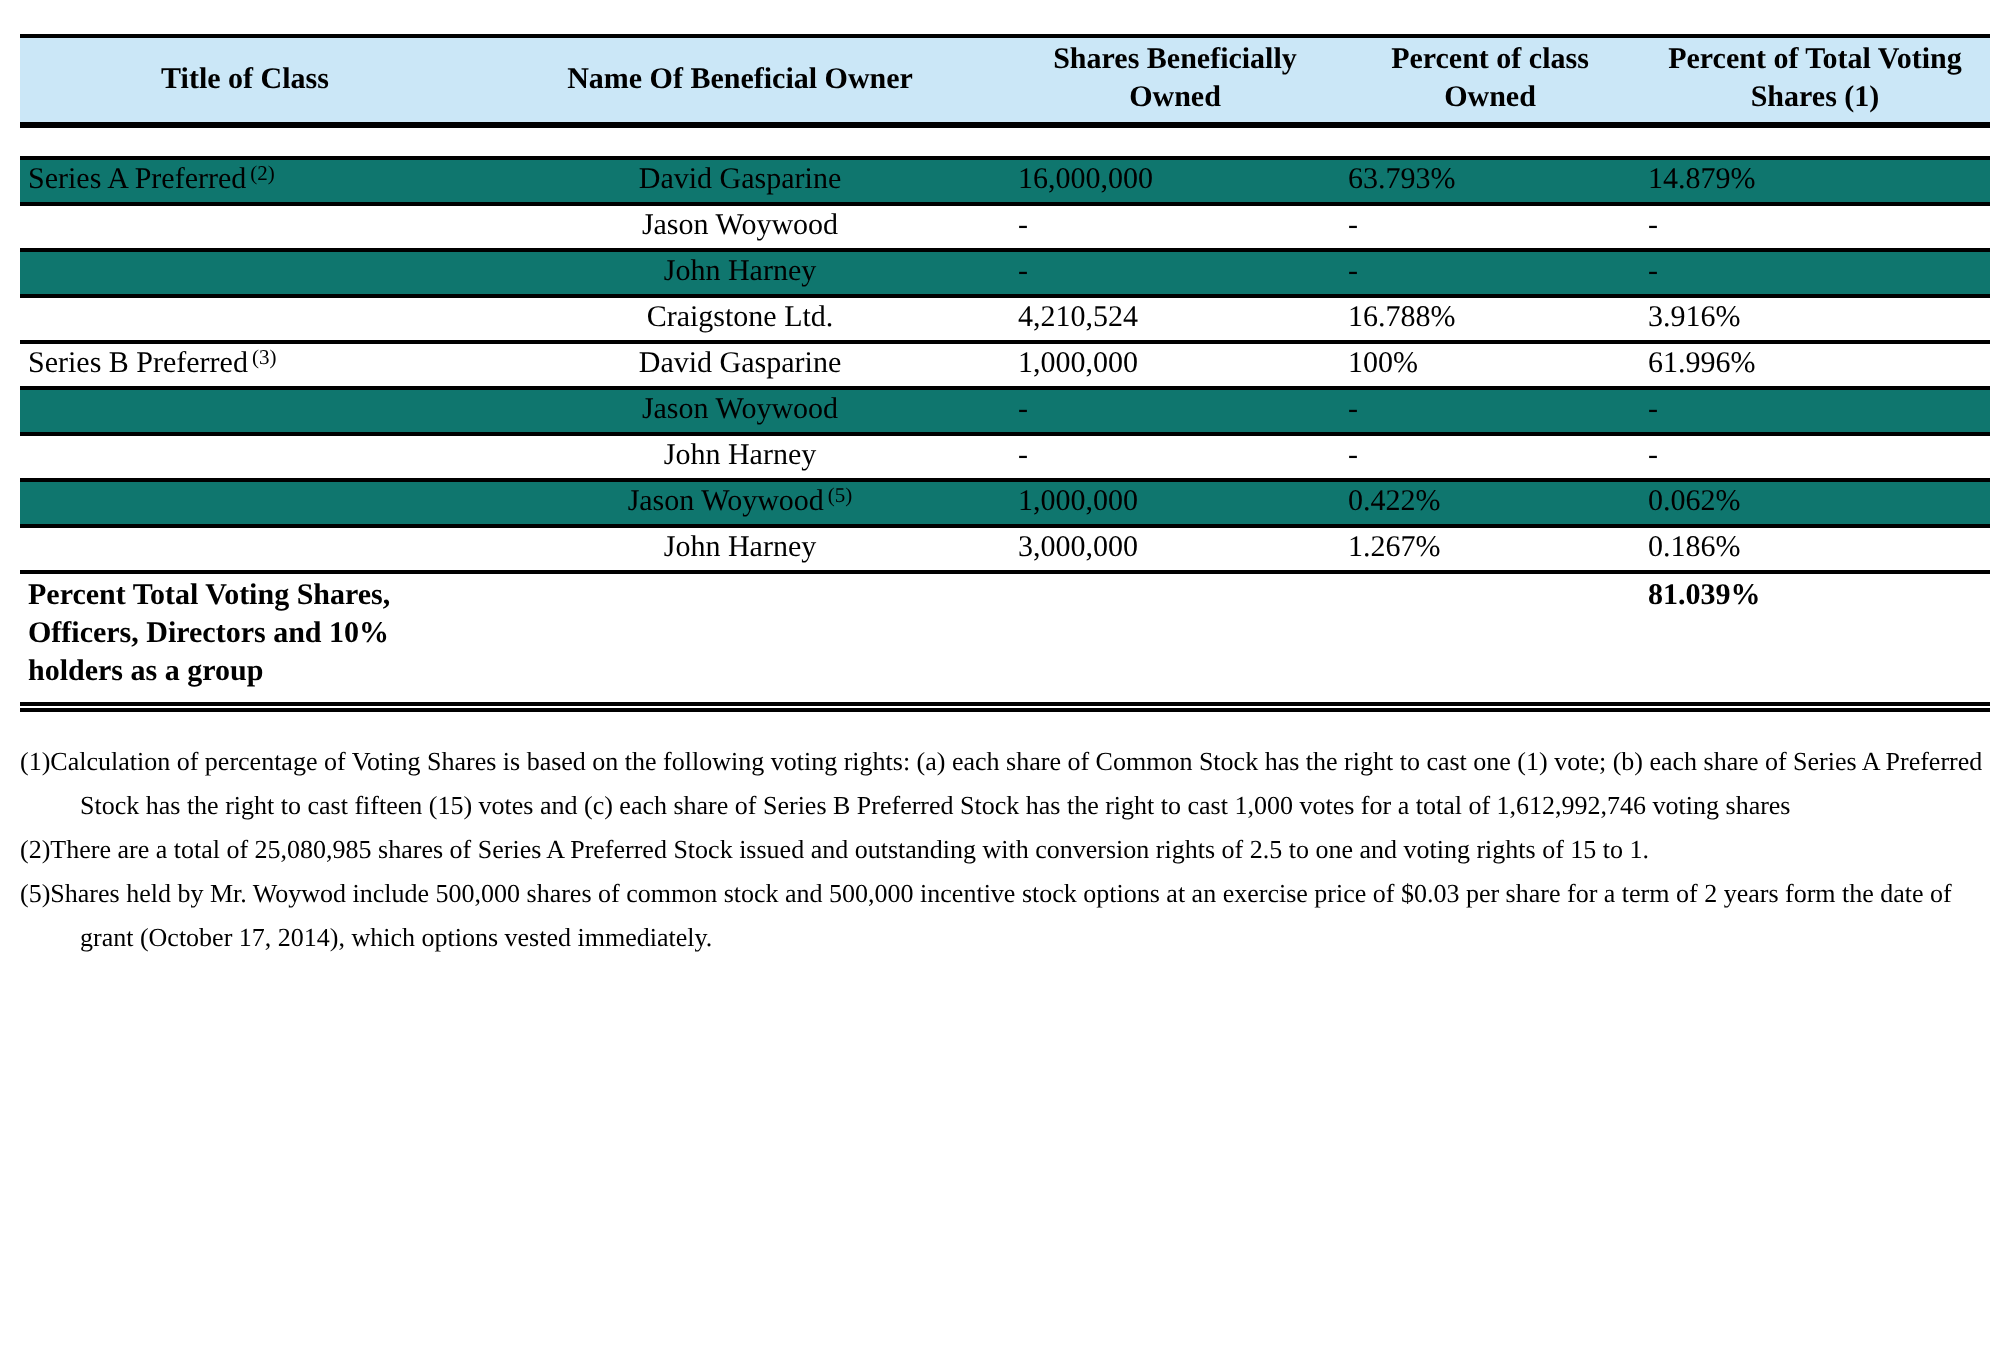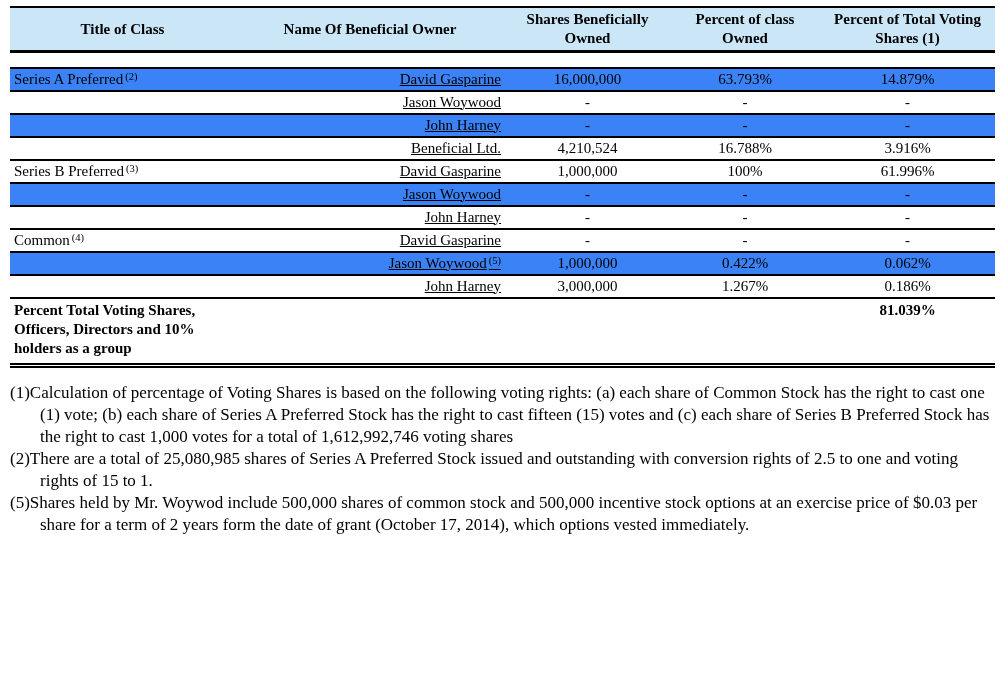--- a/index.html
+++ b/index.html
@@ -4,21 +4,21 @@
 <style>
   * { box-sizing: border-box; }
   html, body {
     margin: 0; padding: 0;
     width: 1003px; height: 674px;
     background: #ffffff;
     font-family: "Liberation Serif", "DejaVu Serif", serif;
     color: #000000;
     overflow: hidden;
   }
-  .doc { padding: 6px 8px 0 10px; }
+  .doc { padding: 17px 8px 0 10px; }
 
   table.ownership {
     border-collapse: collapse;
     width: 985px;
     table-layout: fixed;
   }
   col.c-title  { width: 225px; }
   col.c-owner  { width: 270px; }
   col.c-shares { width: 165px; }
   col.c-pclass { width: 150px; }
@@ -45,45 +45,45 @@
   tr.data-row td {
     border-top: 2px solid #000;
     font-size: 15px;
     line-height: 19px;
     height: 21px;
     padding: 1px 4px;
     vertical-align: middle;
     white-space: nowrap;
     overflow: hidden;
   }
-  tr.data-row.shaded td { background: #3b82f6; }
+  tr.data-row.shaded td { background: #0f766e; }
   tr.data-row.bold td { font-weight: bold; }
   tr.data-row td.title-cell { text-align: left; }
-  tr.data-row td.owner-cell { text-align: right; text-decoration: underline; }
-  tr.data-row td.num-cell   { text-align: center; }
+  tr.data-row td.owner-cell { text-align: center; }
+  tr.data-row td.num-cell   { }
   tr.data-row.tall td {
     vertical-align: top;
     white-space: normal;
     height: 68px;
     border-bottom: 5px double #000;
     padding-top: 2px;
   }
   sup.note {
     font-size: 10.5px;
     line-height: 0;
     vertical-align: baseline;
     position: relative;
     top: -4px;
     margin-left: 2px;
     font-weight: normal;
   }
   .footnotes {
     margin-top: 14px;
     width: 985px;
-    font-size: 17px;
+    font-size: 13px;
     line-height: 22px;
   }
   .footnote {
     padding-left: 30px;
     text-indent: -30px;
     margin: 0;
   }
 </style>
 </head>
 <body>
@@ -126,21 +126,21 @@
         </tr>
         <tr class="data-row shaded">
           <td class="title-cell"></td>
           <td class="owner-cell">John Harney</td>
           <td class="num-cell">-</td>
           <td class="num-cell">-</td>
           <td class="num-cell">-</td>
         </tr>
         <tr class="data-row">
           <td class="title-cell"></td>
-          <td class="owner-cell">Beneficial Ltd.</td>
+          <td class="owner-cell">Craigstone Ltd.</td>
           <td class="num-cell">4,210,524</td>
           <td class="num-cell">16.788%</td>
           <td class="num-cell">3.916%</td>
         </tr>
         <tr class="data-row">
           <td class="title-cell">Series B Preferred<sup class="note">(3)</sup></td>
           <td class="owner-cell">David Gasparine</td>
           <td class="num-cell">1,000,000</td>
           <td class="num-cell">100%</td>
           <td class="num-cell">61.996%</td>
@@ -148,27 +148,20 @@
         <tr class="data-row shaded">
           <td class="title-cell"></td>
           <td class="owner-cell">Jason Woywood</td>
           <td class="num-cell">-</td>
           <td class="num-cell">-</td>
           <td class="num-cell">-</td>
         </tr>
         <tr class="data-row">
           <td class="title-cell"></td>
           <td class="owner-cell">John Harney</td>
-          <td class="num-cell">-</td>
-          <td class="num-cell">-</td>
-          <td class="num-cell">-</td>
-        </tr>
-        <tr class="data-row">
-          <td class="title-cell">Common<sup class="note">(4)</sup></td>
-          <td class="owner-cell">David Gasparine</td>
           <td class="num-cell">-</td>
           <td class="num-cell">-</td>
           <td class="num-cell">-</td>
         </tr>
         <tr class="data-row shaded">
           <td class="title-cell"></td>
           <td class="owner-cell">Jason Woywood<sup class="note">(5)</sup></td>
           <td class="num-cell">1,000,000</td>
           <td class="num-cell">0.422%</td>
           <td class="num-cell">0.062%</td>

